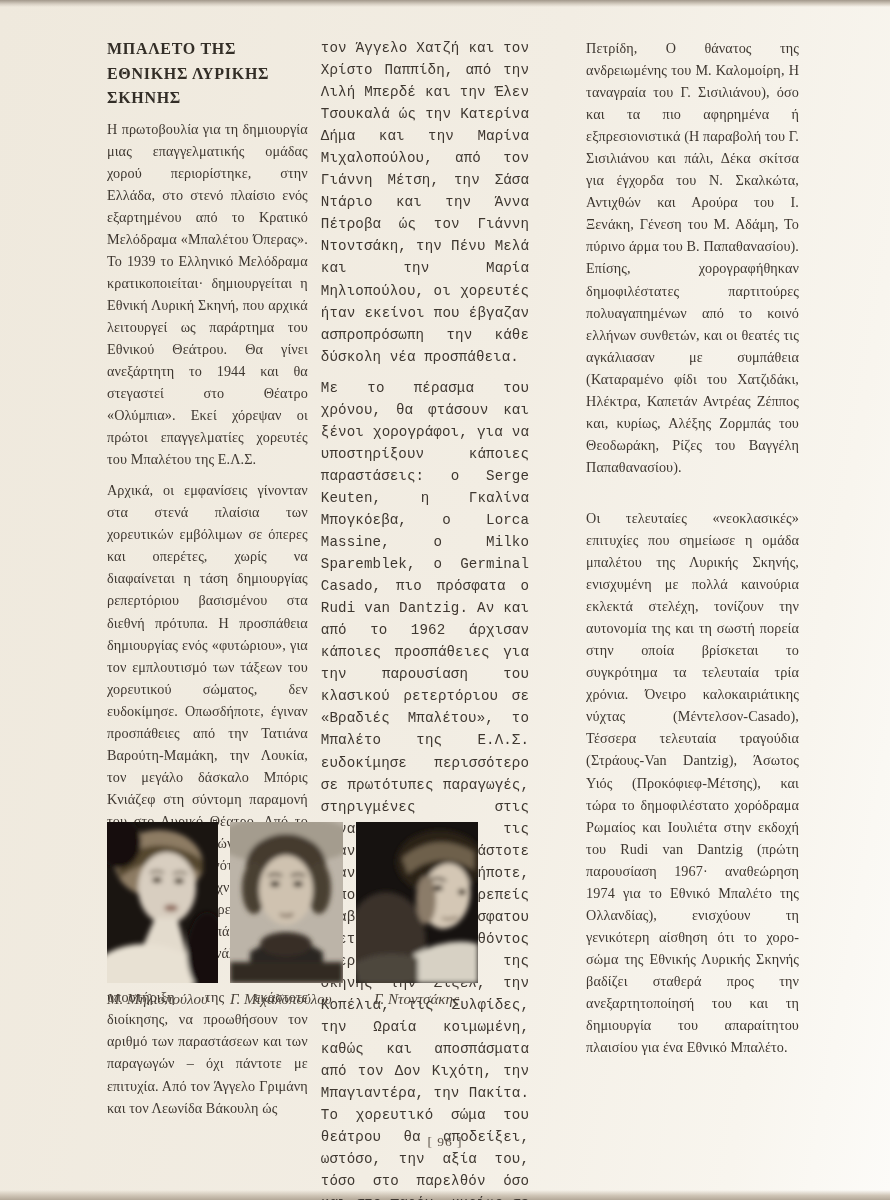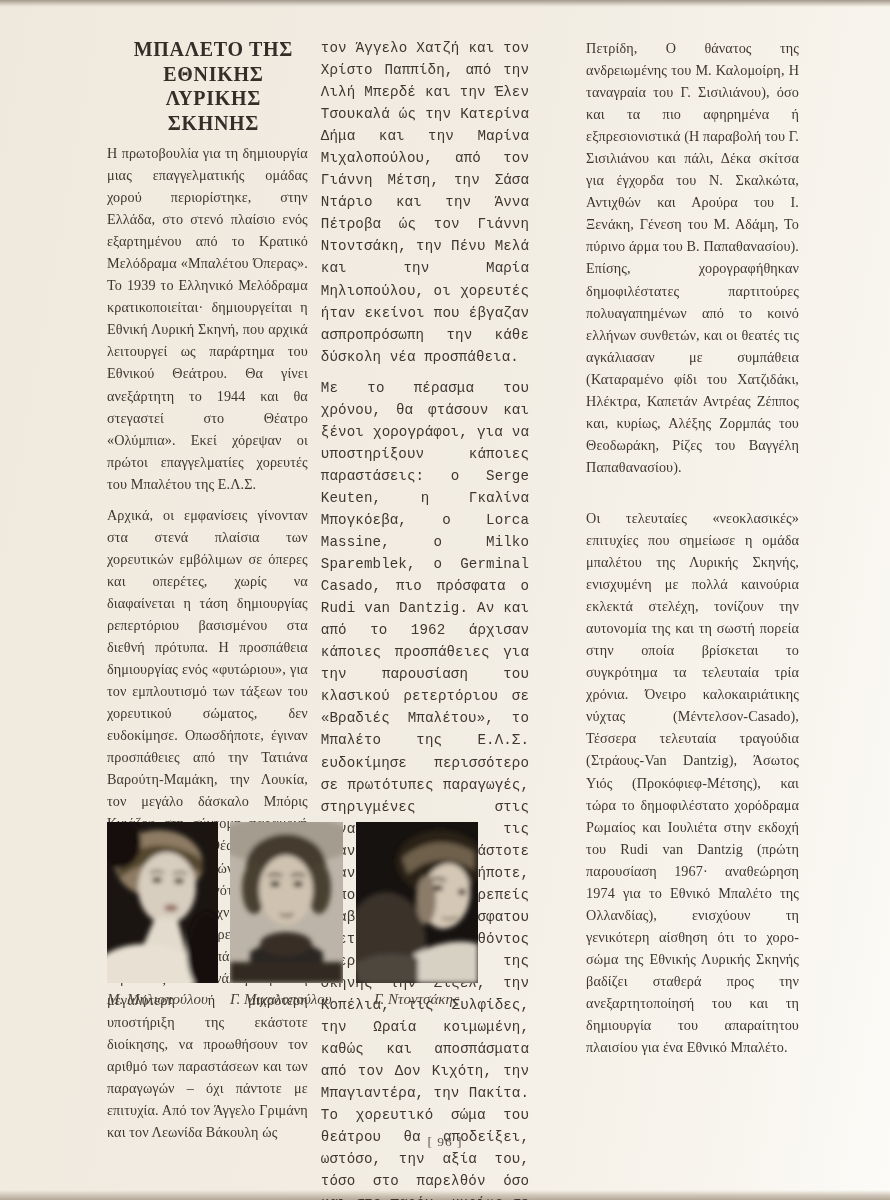--- a/index.html
+++ b/index.html
@@ -30,27 +30,27 @@
     text-align: justify;
     font-size: 14.2px;
     line-height: 22.05px;
     letter-spacing: 0.1px;
   }
   .col-1 { width: 216px; }
   .col-2 { width: 224px; font-family: Liberation Mono, monospace; }
   .col-3 { width: 229px; margin-left: 44px; }
 
   .article-title {
-    font-size: 20px;
+    font-size: 16px;
     font-weight: bold;
     letter-spacing: 0.7px;
     line-height: 24.5px;
-    margin: 0 0 7px 12px;
+    margin: 0 0 7px 0;
     color: #332e27;
-    text-align: center;
+    text-align: left;
     max-width: 205px;
   }
   .col p { margin: 0 0 9px 0; }
   .col p:last-child { margin-bottom: 0; }
   .gap-before { margin-top: 29px !important; }
 
   .photos { position: absolute; left: 107px; top: 822px; width: 692px; height: 200px; }
   .photo {
     position: absolute; top: 0;
     background: #17130f;

